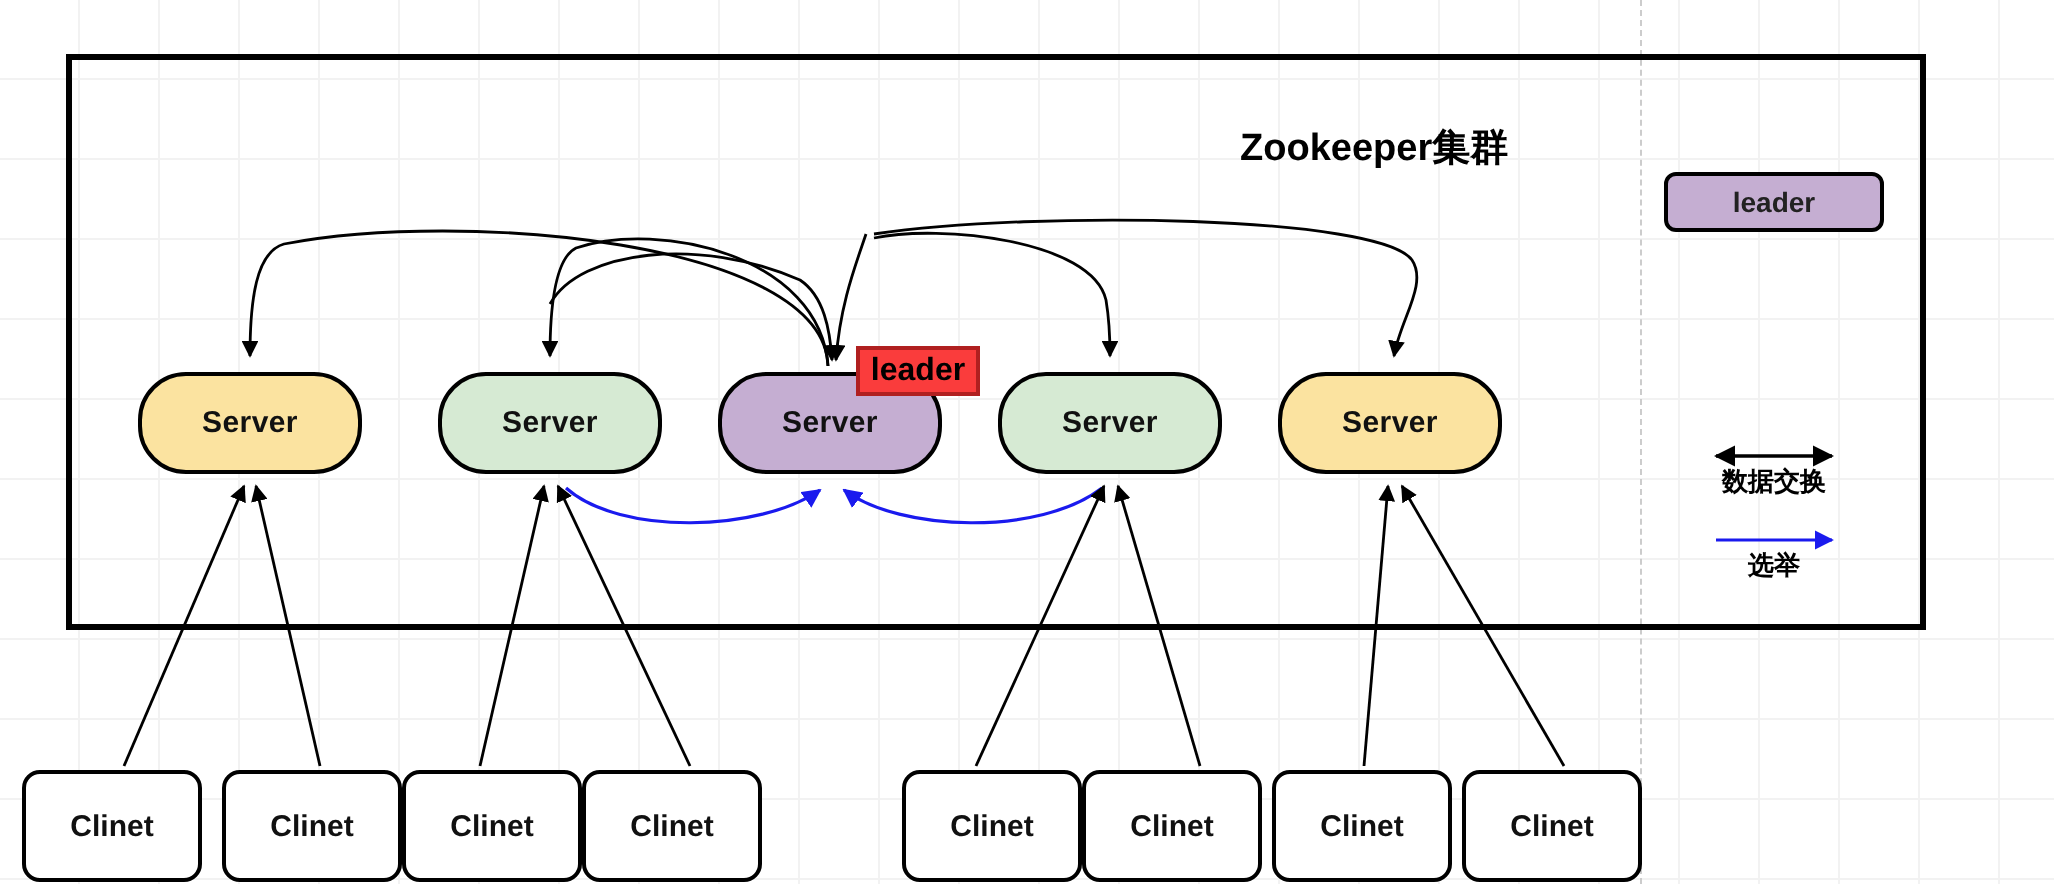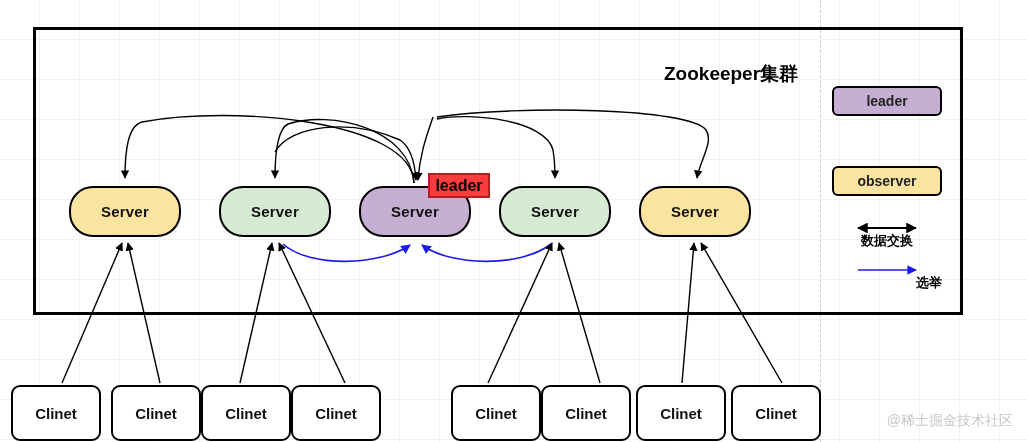--- a/index.html
+++ b/index.html
@@ -66,21 +66,20 @@
   }
   .cluster-title {
     position: absolute;
     left: 620px;
     top: 61px;
     font-size: 19px;
     font-weight: bold;
     color: #000000;
     z-index: 4;
     white-space: nowrap;
-    margin-left: 44px;
   }
   .legend-item {
     position: absolute;
     box-sizing: border-box;
     width: 110px;
     height: 30px;
     border: 2px solid #000000;
     border-radius: 6px;
     display: flex;
     align-items: center;
@@ -235,22 +234,18 @@
   <div class="node client-node" style="left: 636px; top: 385px;">
     <span>Clinet</span>
   </div>
   <div class="node client-node" style="left: 731px; top: 385px;">
     <span>Clinet</span>
   </div>
 
   <div class="legend-item" style="left: 832px; top: 86px; background: rgb(197, 174, 210);">
     <span>leader</span>
   </div>
-  <div class="legend-item" style="left: 832px; top: 166px; background: rgb(251, 227, 160);">
-    <span>observer</span>
-  </div>
 
   <div class="legend-caption" style="left:832px; top:232px;">数据交换</div>
-  <div class="legend-caption" style="left:832px; top:274px;text-align:right;">选举</div>
-
-  <div class="watermark">@稀土掘金技术社区</div>
+  <div class="legend-caption" style="left:832px; top:274px;">选举</div>
+
 
 </div>
 
 </body></html>

